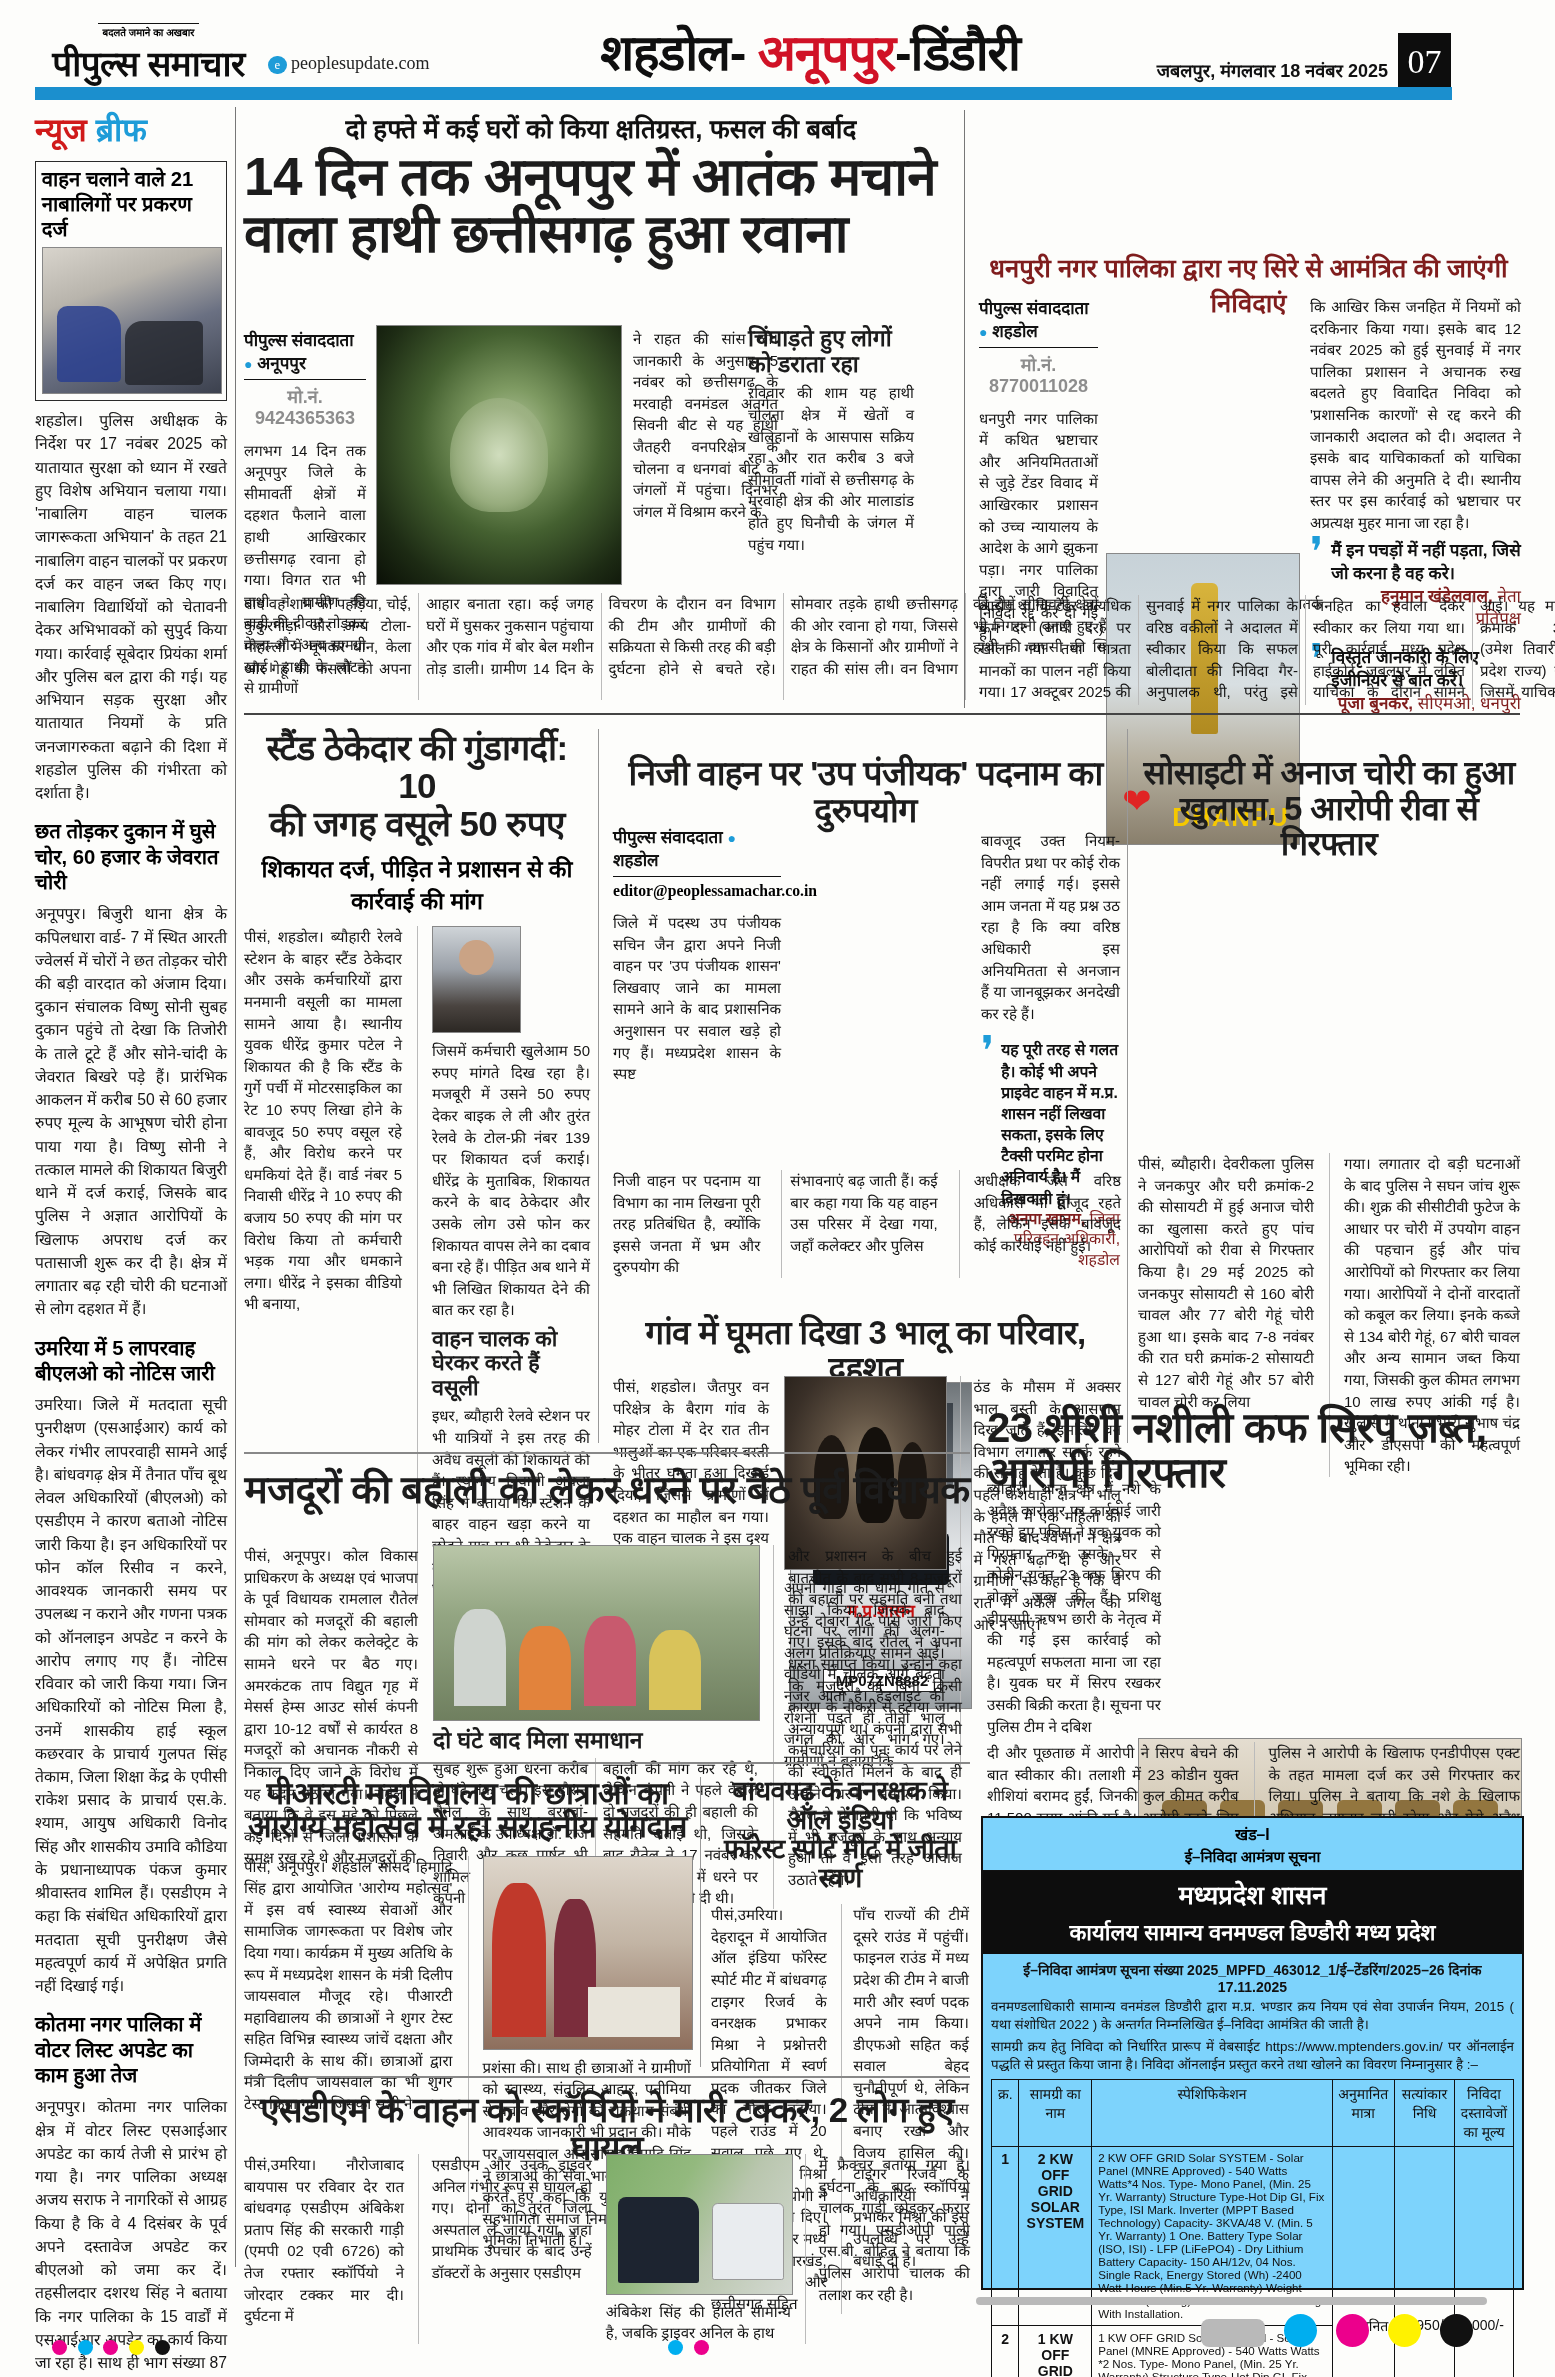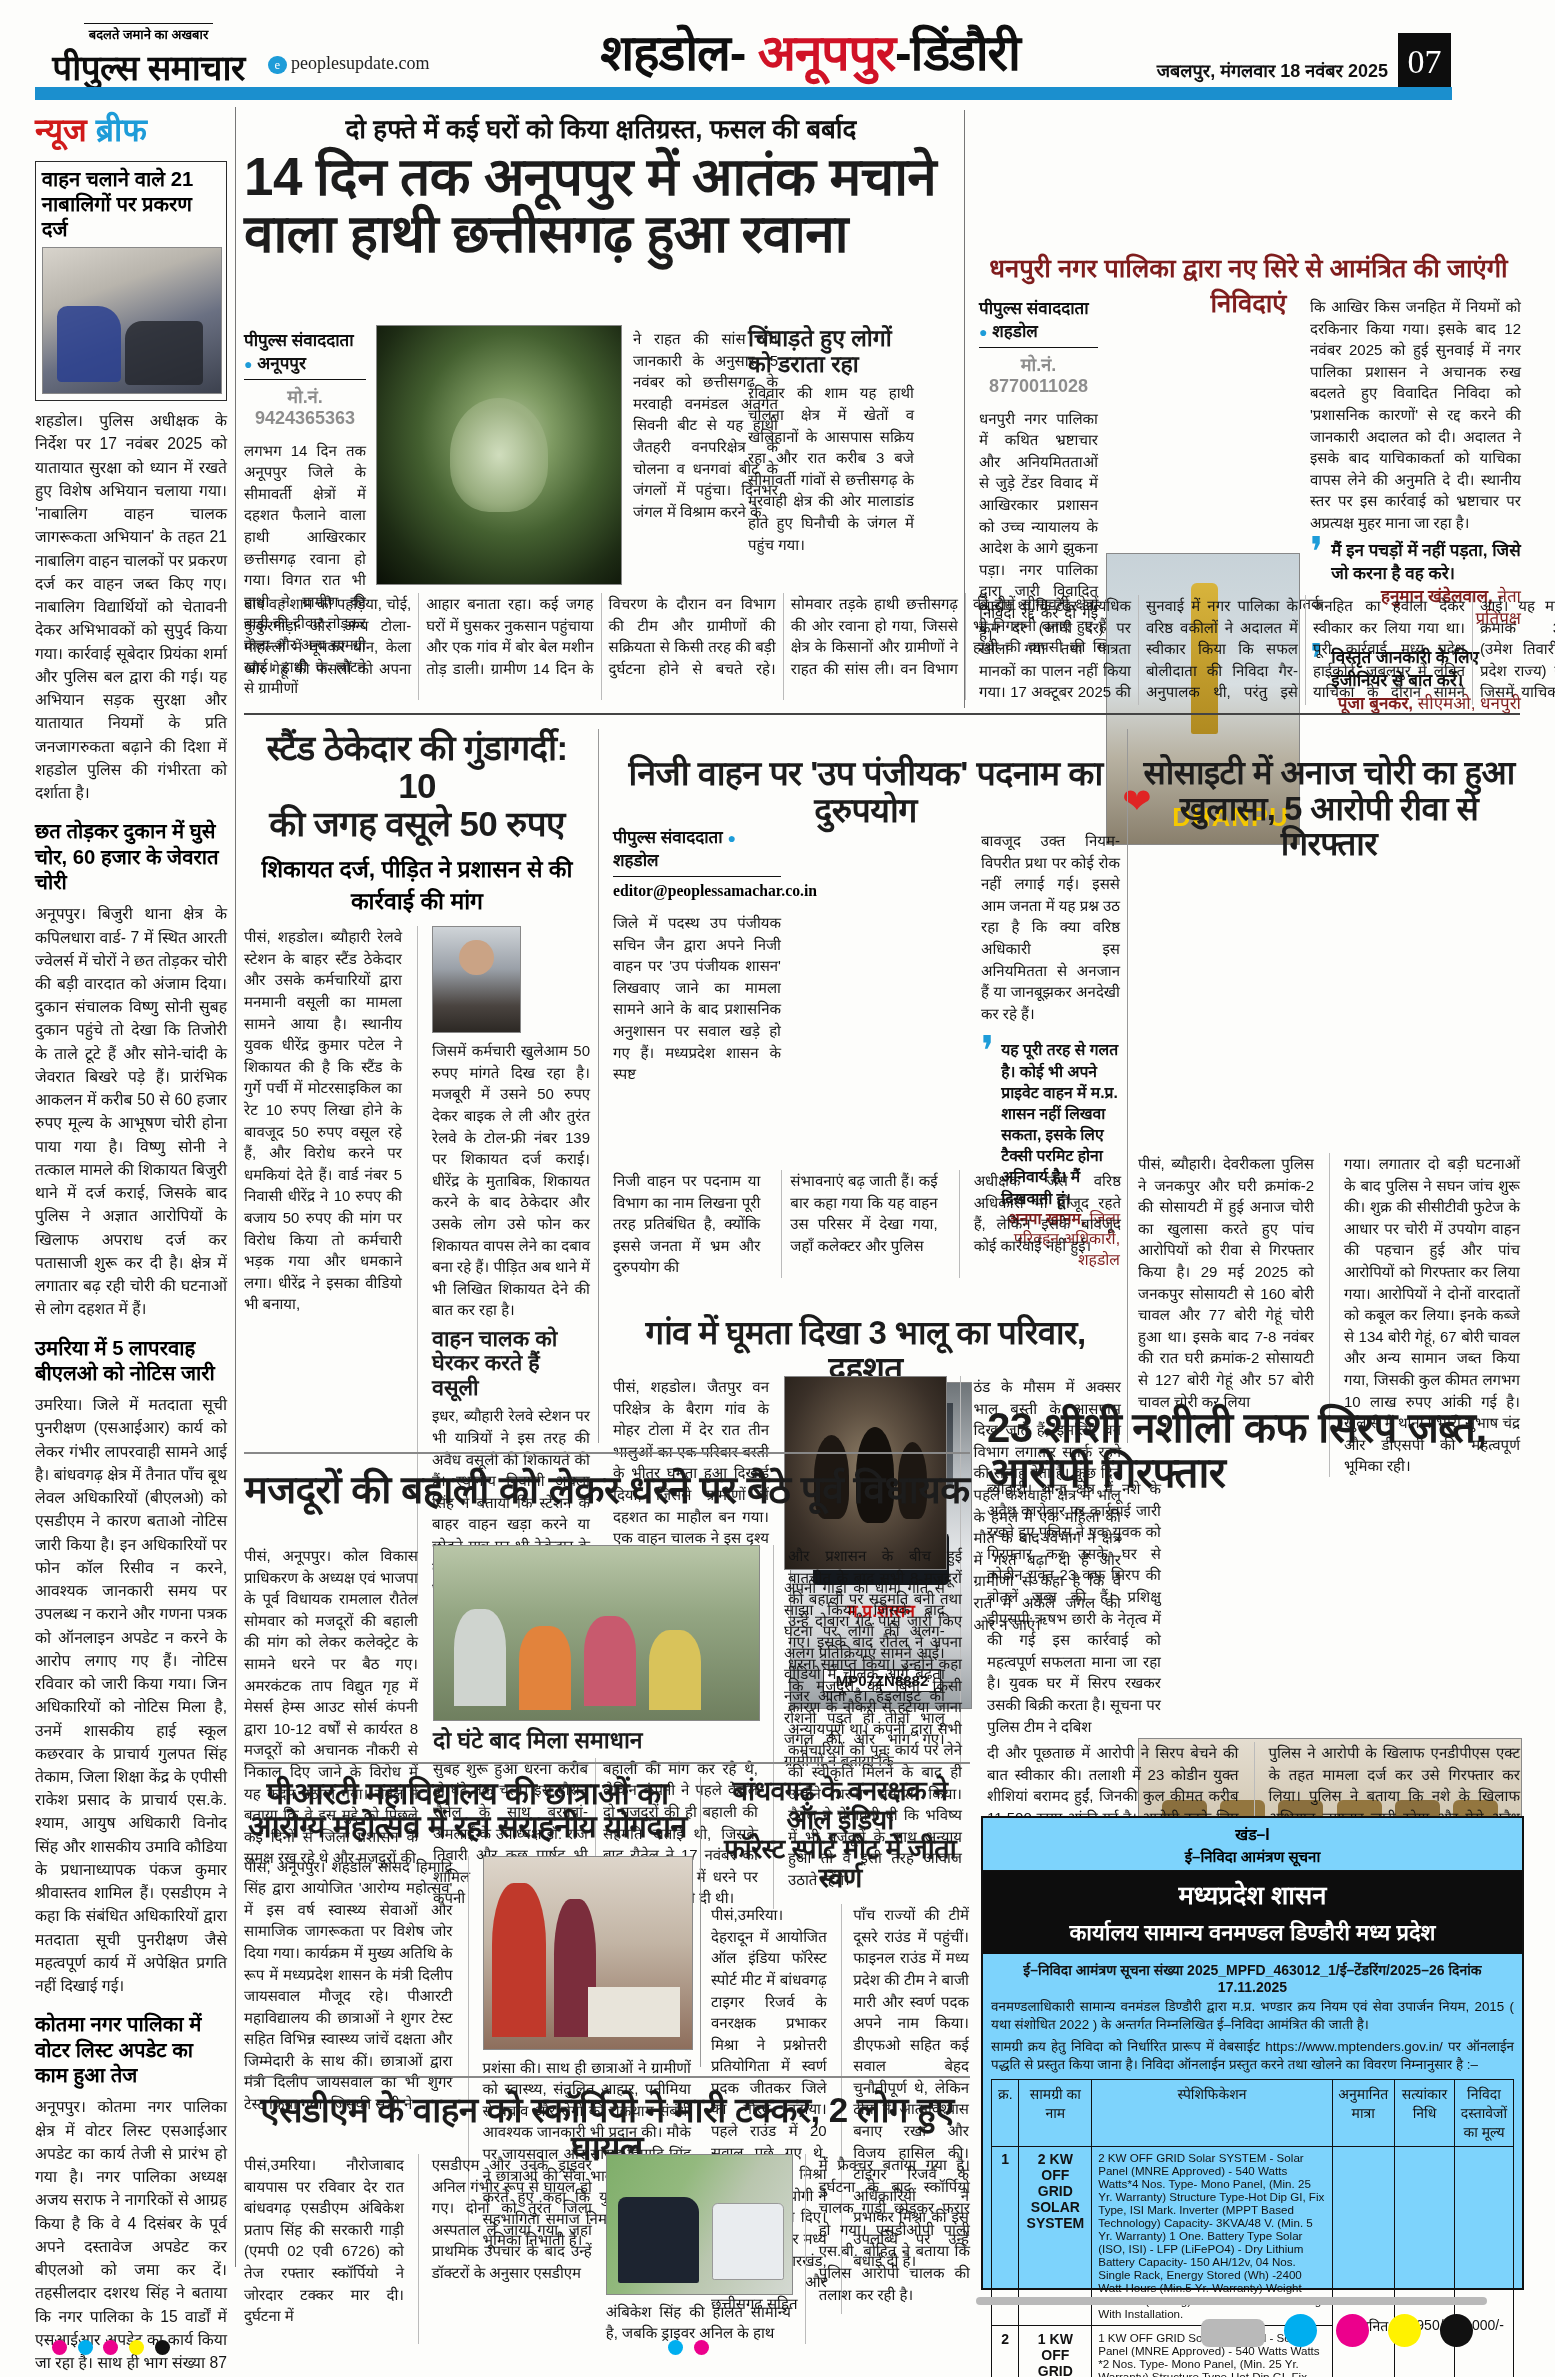--- a/index.html
+++ b/index.html
@@ -29,21 +29,21 @@
   .notice th{font-weight:400;text-align:center;}
   .reg-dot{width:33px;height:33px;border-radius:50%;display:inline-block;margin-left:16.3px;}
   .sm-dot{width:15px;height:15px;border-radius:50%;display:inline-block;margin-right:8.1px;}
 </style>
 </head>
 <body>
 
 <div id="page">
 
   <div class="abs" style="left:44px;top:23px;width:209px;text-align:center;">
-    <div style="font-size:13px;font-weight:700;border-top:1.2px solid #111;display:inline-block;padding:1.2px 4.6px 0 4.6px;">बदलते जमाने का अखबार</div>
+    <div style="font-size:10px;font-weight:700;border-top:1.2px solid #111;display:inline-block;padding:1.2px 4.6px 0 4.6px;">बदलते जमाने का अखबार</div>
     <div style="font-size:35px;font-weight:800;color:#0d0d0d;letter-spacing:-0.6px;border-bottom:2.3px solid #111;padding-bottom:2.3px;">पीपुल्स समाचार</div>
   </div>
   <div class="abs" style="left:268px;top:53px;font-size:18px;color:#222;font-family:'Liberation Serif',serif;">
     <span style="display:inline-block;width:18.6px;height:18.6px;border-radius:50%;background:#1e9cd8;color:#fff;text-align:center;line-height:18.6px;font-size:12.8px;vertical-align:middle;">e</span>
     <span>peoplesupdate.com</span>
   </div>
   <div class="abs" style="left:476px;top:17.4px;width:668px;text-align:center;font-size:50px;font-weight:800;letter-spacing:-1.2px;">
     <span style="color:#0f0f0f;">शहडोल-</span><span style="color:#d01226;"> अनूपपुर</span><span style="color:#0f0f0f;">-डिंडौरी</span>
   </div>
   <div class="abs" style="left:1121px;top:58px;width:267px;text-align:right;font-size:18px;font-weight:700;color:#111;">जबलपुर, मंगलवार 18 नवंबर 2025</div>

